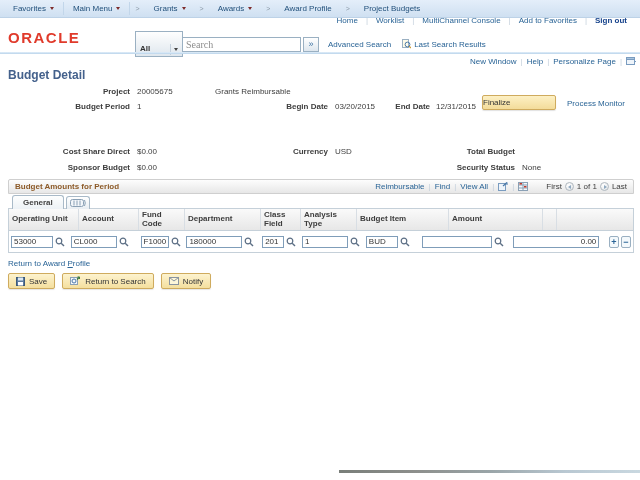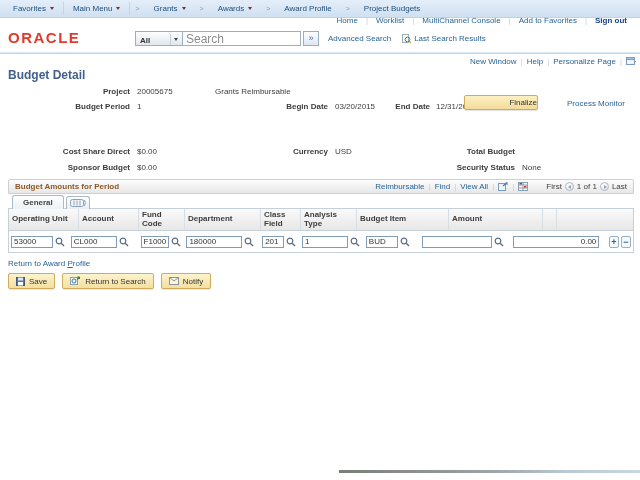--- a/index.html
+++ b/index.html
@@ -21,50 +21,50 @@
   .toplinks { position:absolute; top:14px; right:5px; height:12px; display:flex; align-items:center; }
   .toplink { color:#2a6496; padding:0 8px; cursor:pointer; white-space:nowrap; }
   .toplink.signout { color:#15428b; font-weight:bold; }
   .tl-div { color:#c3cfdb; }
 
   
   .brand { position:absolute; top:29px; left:8px; color:#e03a2b; font-weight:bold; font-size:15px;
            letter-spacing:1.5px; }
   .searchgrp { position:absolute; top:31px; left:135px; display:flex; align-items:center; }
   .scope-btn { width:48px; height:15px; border:1px solid #9ab0c2; background:linear-gradient(#fefefe,#dfe7ee);
-               display:flex; align-items:flex-end; justify-content:space-between; padding:0 4px; cursor:pointer;
+               display:flex; align-items:flex-start; justify-content:space-between; padding:12px 4px; cursor:pointer;
                font-weight:bold; color:#333; }
   .scope-arrow { width:0; height:0; border-left:2.5px solid transparent; border-right:2.5px solid transparent;
                  border-top:3.5px solid #444; margin-left:3px; border-left-color:transparent; }
   .scope-divider { width:1px; height:11px; background:#c3cfdb; margin-left:4px; }
   .search-input { width:118px; height:15px; border:1px solid #9ab0c2; border-left:none; padding:0 3px;
-                  font-family:Liberation Sans, sans-serif; font-size:12px; color:#444; }
+                  font-family:Liberation Serif, serif; font-size:10px; color:#444; }
   .search-input::placeholder { color:#8d8d8d; }
   .go-btn { width:16px; height:15px; border:1px solid #9ab0c2; margin-left:2px; cursor:pointer;
             background:linear-gradient(#ffffff,#dde6ee); color:#3f74a3; font-size:9px; line-height:13px;
             text-align:center; }
   .adv-link { margin-left:9px; color:#2a6496; cursor:pointer; }
   .lsr { margin-left:11px; display:flex; align-items:center; gap:3px; color:#2a6496; cursor:pointer; }
   .banner-sep { position:absolute; top:52px; left:0; right:0; height:2px;
                 background:linear-gradient(#e2eef9,#b9d3ea); }
 
   
   .utilrow { position:absolute; top:57px; right:4px; display:flex; align-items:center; gap:4px; color:#2a6496; }
   .utilrow .u-link { cursor:pointer; }
   .u-div { color:#c3cfdb; }
 
   
   .page-title { position:absolute; top:68px; left:8px; font-size:12px; color:#44618c; font-weight:bold; }
   .lbl { font-weight:bold; color:#3d3d3d; position:absolute; text-align:right; }
   .val { position:absolute; color:#3d3d3d; }
   .link { color:#2a6496; cursor:pointer; }
 
-  .finalize-btn { position:absolute; left:464px; top:95px; width:74px; height:15px;
+  .finalize-btn { position:absolute; left:482px; top:95px; width:74px; height:15px;
                   background:linear-gradient(#fdf0c4,#f3dc9a); border:1px solid #cfab5e; border-radius:2px;
-                  text-align:right; line-height:13px; color:#333; cursor:pointer;
+                  text-align:left; line-height:13px; color:#333; cursor:pointer;
                   box-shadow:0 1px 1px rgba(0,0,0,.12); }
 
   
   .secbar { position:absolute; left:8px; width:626px; height:15px;
             background:linear-gradient(#fdfdfd,#e7e7e7); border:1px solid #cfcfcf; border-radius:2px 2px 0 0;
             display:flex; align-items:center; padding:0 6px; }
   .sec-title { color:#8c5a28; font-weight:bold; }
   .sec-right { margin-left:auto; display:flex; align-items:center; gap:4px; color:#2a6496; }
   .pager { display:flex; align-items:center; gap:3px; color:#3d3d3d; margin-left:14px; }
   .pager-btn { width:9px; height:9px; border-radius:50%; border:1px solid #b0b8bf;

